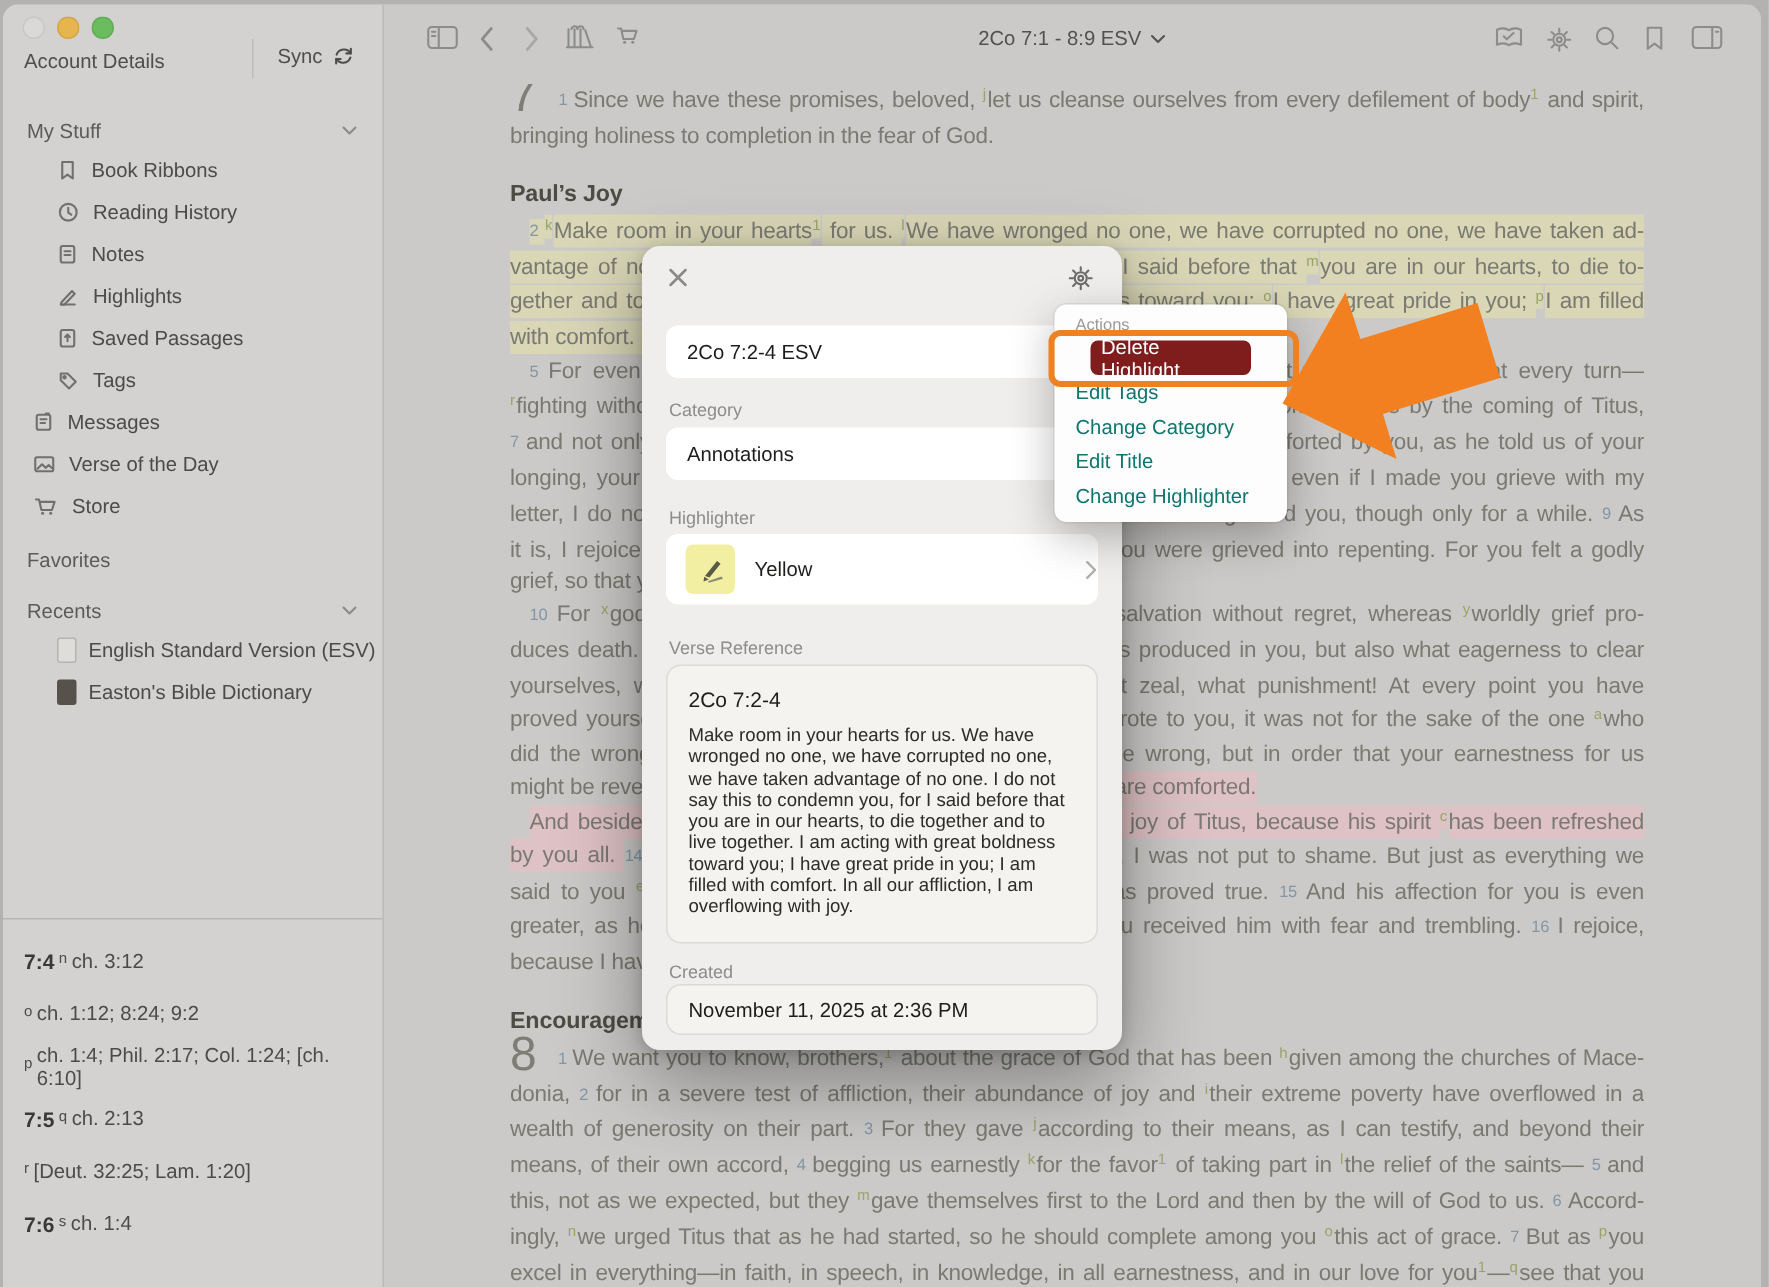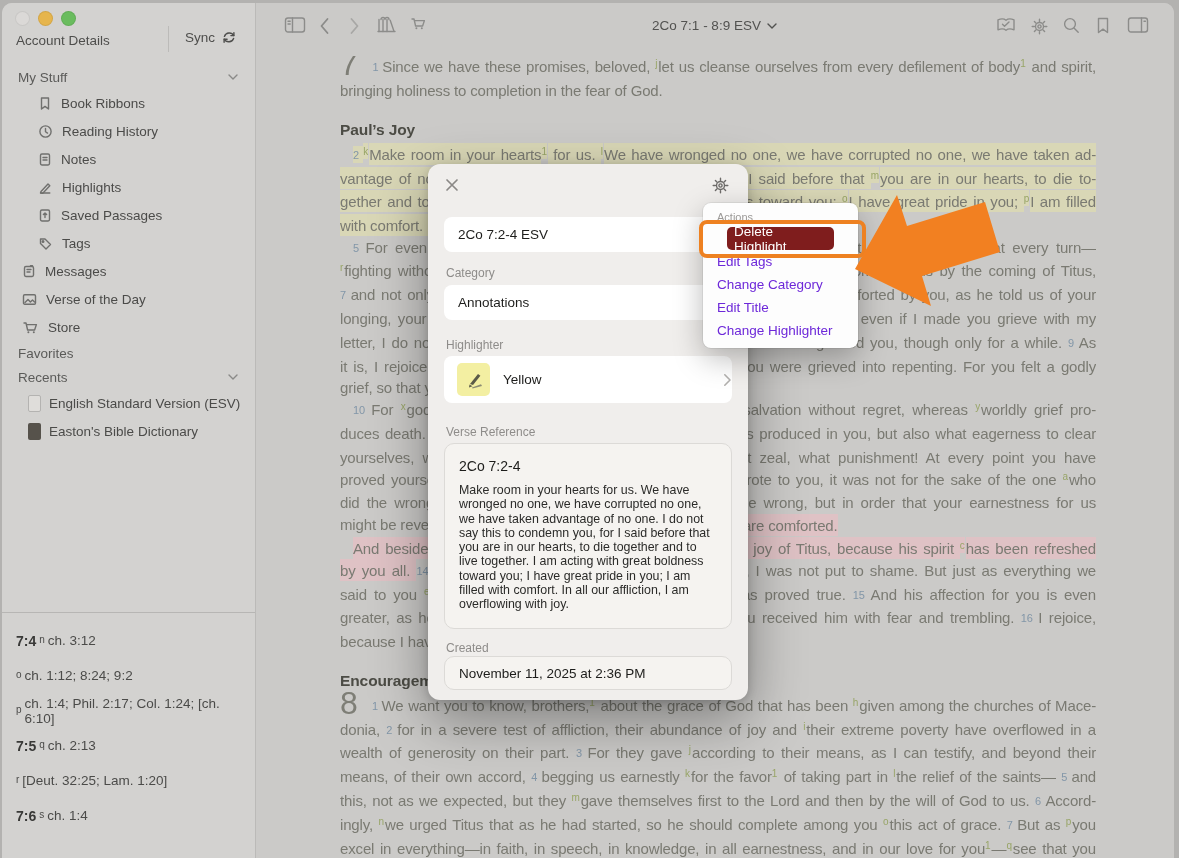--- a/index.html
+++ b/index.html
@@ -14,26 +14,26 @@
   .traffic{position:absolute;top:8px;left:13px;display:flex;gap:8px;}
   .light{width:13px;height:13px;border-radius:50%;border:1px solid rgba(0,0,0,.08);}
   .light.close{background:#dbd9d7;}
   .light.min{background:#e6b54d;}
   .light.zoom{background:#6abc5e;}
   .acct-row{position:absolute;top:27px;left:14px;right:10px;height:20px;
             font-size:13.5px;color:#4e4e4c;display:flex;align-items:center;}
   .acct-row .divider{position:absolute;left:152px;top:-4px;height:26px;width:1px;background:#bcbbb9;}
   .sync-btn{position:absolute;right:8px;top:0;display:flex;align-items:center;gap:6px;color:#4e4e4c;}
   .sb-nav{position:absolute;top:62px;left:0;right:0;}
-  .sb-header{height:24px;padding:0 16px;display:flex;align-items:center;
+  .sb-header{height:24px;margin-top:10px;padding:0 16px;display:flex;align-items:center;
              justify-content:space-between;color:#5b5b59;font-size:13.5px;}
   .sb-row{height:28px;display:flex;align-items:center;gap:9px;padding-left:36px;
           font-size:13.5px;color:#4b4b49;}
   .sb-row.lvl1{padding-left:20px;}
-  .sb-row.recent{padding-left:26px;gap:8px;}
+  .sb-row.recent{padding-left:36px;gap:8px;}
   .thumb{width:13px;height:17px;border-radius:2px;flex:0 0 auto;}
   .thumb.esv{background:#dfddda;border:1px solid #b4b3b1;box-sizing:border-box;}
   .thumb.kjv{background:#4a5064;}
   .thumb.easton{background:#56524b;}
   .icon{display:inline-flex;flex:0 0 auto;align-items:center;justify-content:center;}
   .icon svg{display:block;}
   
   .quick{position:absolute;left:0;right:0;top:609px;bottom:0;border-top:1px solid #b7b6b4;}
   .qd-head{height:27px;padding:0 12px;display:flex;align-items:center;justify-content:space-between;
            color:#6b6b69;font-size:14px;border-bottom:1px solid #bdbcba;}
@@ -71,21 +71,21 @@
   .p-box{position:absolute;left:16px;width:288px;background:#f5f3f0;border:1px solid #dcdad7;
          border-radius:10px;box-sizing:border-box;}
   .hl-icon{width:33px;height:33px;border-radius:5px;background:#f3efa2;margin:0 13px 0 13px;
            display:flex;align-items:center;justify-content:center;}
   .vr-title{font-size:14px;color:#1d1d1b;margin:14px 14px 9px;}
   .vr-text{font-size:12.4px;line-height:14.3px;color:#2b2b29;margin:0 14px;}
   
   .menu{position:absolute;left:703px;top:203px;width:155px;background:#fdfdfd;border-radius:8px;
         box-shadow:0 10px 30px rgba(0,0,0,.28),0 0 0 1px rgba(0,0,0,.06);z-index:20;padding:5px 0 6px;}
   .menu-section{font-size:11px;color:#9b9997;padding:3px 14px 4px;}
-  .menu-item{font-size:13.5px;color:#6d28d9;height:23px;display:flex;align-items:center;
+  .menu-item{font-size:13.5px;color:#0f766e;height:23px;display:flex;align-items:center;
              padding:0 14px;position:relative;z-index:1;}
   .menu-item.selected{background:#7f1d1d;color:#ffffff;margin:0 24px;padding:0 7px;border-radius:5px;}
   .ring{position:absolute;left:699px;top:220px;width:159px;height:30px;border:4px solid #ee8121;
         border-radius:8px;z-index:25;pointer-events:none;}
   .arrow{position:absolute;left:851px;top:186px;z-index:30;}
 </style>
 </head>
 <body>
 
 <div class="window">

